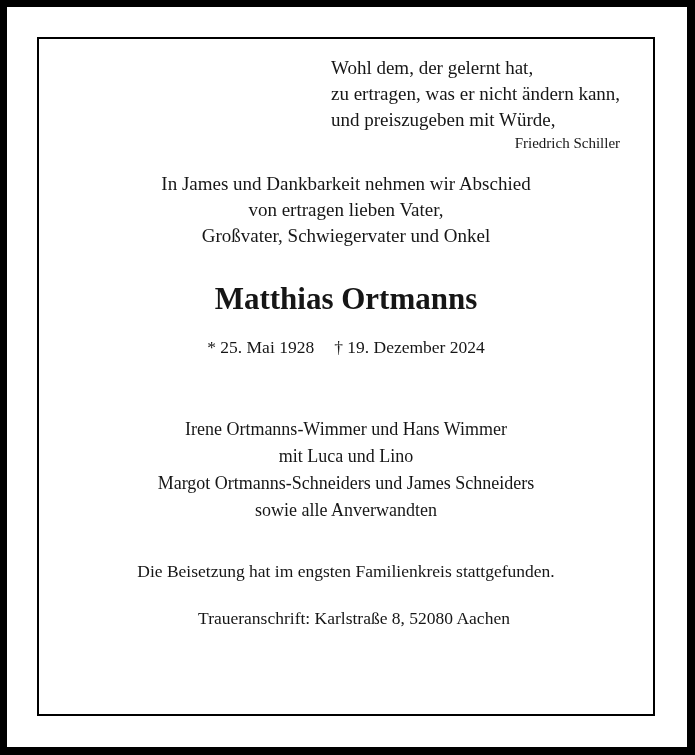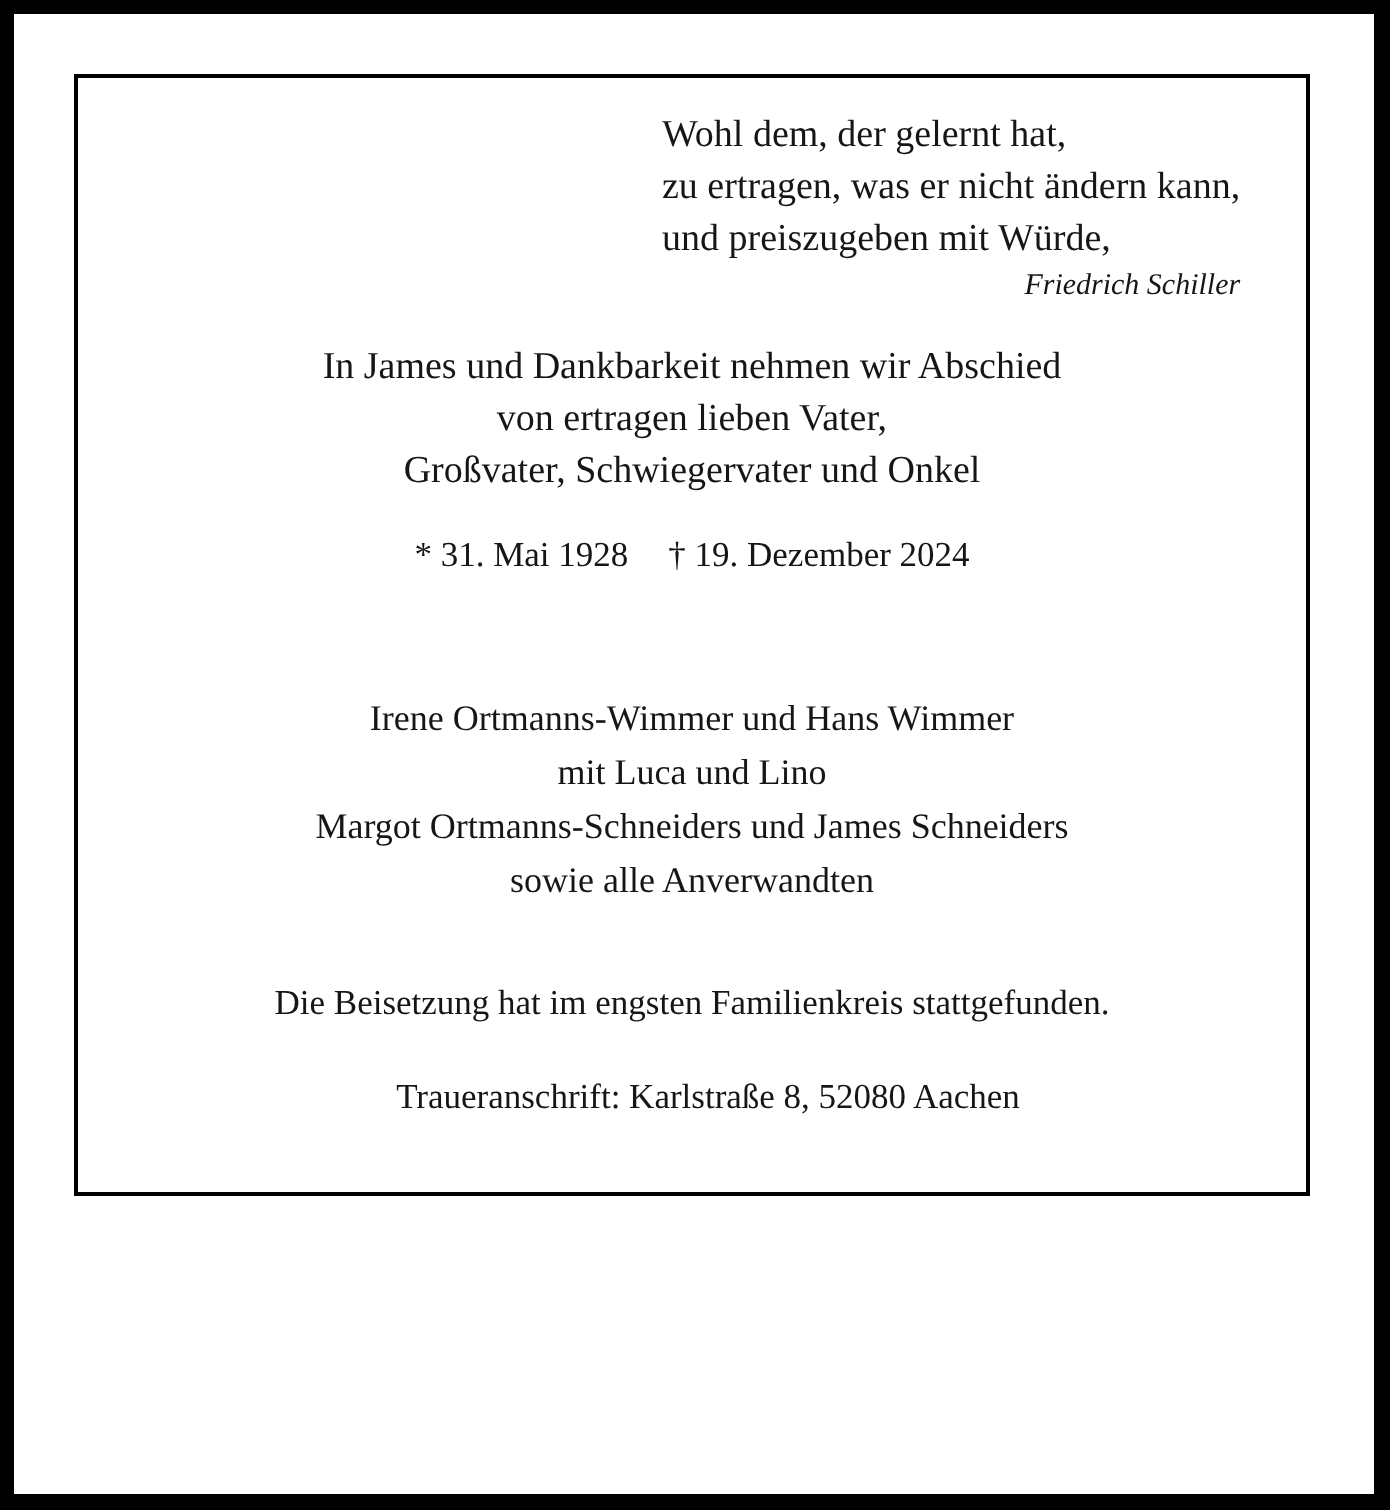--- a/index.html
+++ b/index.html
@@ -20,40 +20,39 @@
     font-family: "Liberation Serif", "DejaVu Serif", serif;
     color: #161616;
     overflow: hidden;
   }
   .inner-frame {
     box-sizing: border-box;
     position: absolute;
     left: 30px;
     top: 30px;
     width: 618px;
-    height: 561px;
+    height: 679px;
     border: 2px solid #000000;
     background: #ffffff;
     padding-top: 16px;
     overflow: hidden;
   }
   .quote-block {
     width: fit-content;
     margin-left: 292px;
     font-size: 19px;
     line-height: 26px;
     text-align: left;
     white-space: nowrap;
   }
   .quote-attribution {
     text-align: right;
     font-size: 15px;
     line-height: 20px;
     margin-top: 0;
-    font-style: italic;
   }
   .intro-block {
     margin-top: 18px;
     text-align: center;
     font-size: 19px;
     line-height: 26px;
   }
   .deceased-name {
     margin-top: 30px;
     text-align: center;
@@ -103,23 +102,24 @@
       <div>und preiszugeben mit Würde,</div>
       <div class="quote-attribution">Friedrich Schiller</div>
     </div>
 
     <div class="intro-block">
       <div>In James und Dankbarkeit nehmen wir Abschied</div>
       <div>von ertragen lieben Vater,</div>
       <div>Großvater, Schwiegervater und Onkel</div>
     </div>
 
+    <div class="deceased-name">Matthias Ortmanns</div>
 
     <div class="dates-line">
-      <span class="birth">* 31. Mai 1928</span><span class="death">† 19. Dezember 2024</span>
+      <span class="birth">* 25. Mai 1928</span><span class="death">† 19. Dezember 2024</span>
     </div>
 
     <div class="mourners-block">
       <div>Irene Ortmanns-Wimmer und Hans Wimmer</div>
       <div>mit Luca und Lino</div>
       <div>Margot Ortmanns-Schneiders und James Schneiders</div>
       <div>sowie alle Anverwandten</div>
     </div>
 
     <div class="funeral-note">Die Beisetzung hat im engsten Familienkreis stattgefunden.</div>

